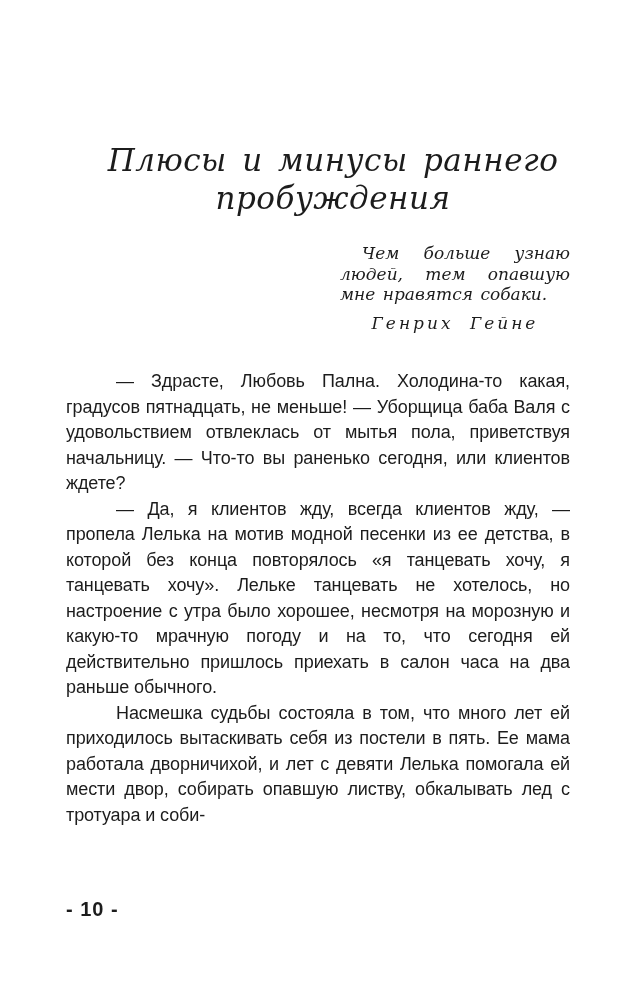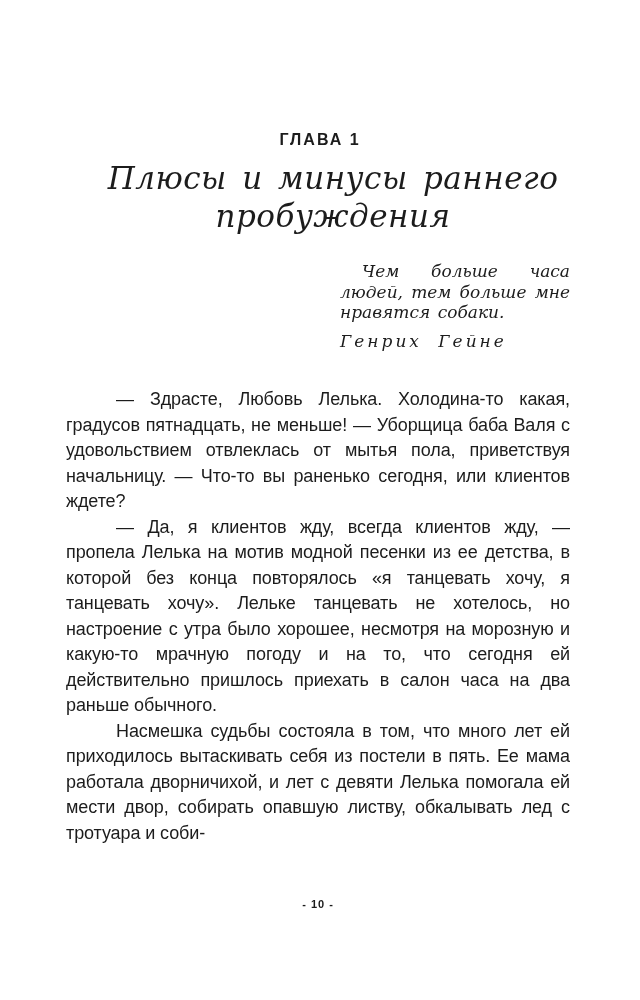--- a/index.html
+++ b/index.html
@@ -46,21 +46,21 @@
     font-size: 17px;
     line-height: 20.5px;
   }
   .epigraph-text {
     text-align: justify;
     text-indent: 22px;
     word-spacing: 2px;
   }
   .epigraph-attribution {
     margin-top: 8px;
-    text-align: left;
+    text-align: center;
     letter-spacing: 3px;
     word-spacing: 8px;
     white-space: nowrap;
   }
   .body-text {
     margin: 36px 70px 0 66px;
     height: 515px;
     overflow: hidden;
     font-size: 18px;
     line-height: 25.5px;
@@ -70,41 +70,40 @@
   }
   .body-text p {
     margin: 0;
     text-indent: 50px;
   }
   .page-number {
     position: absolute;
     top: 898px;
     left: 66px;
     right: 70px;
-    text-align: center;
-    font-size: 11px;
+    text-align: left;
+    font-size: 20px;
     font-weight: 700;
     letter-spacing: 1px;
   }
 </style>
 </head>
 <body>
 
 <div class="book-page">
 
-  <div class="chapter-heading">ГЛАВА 1</div>
 
   <div class="chapter-title">Плюсы и минусы раннего пробуждения</div>
 
   <div class="epigraph">
-    <div class="epigraph-text">Чем больше часа людей, тем больше мне нравятся собаки.</div>
+    <div class="epigraph-text">Чем больше узнаю людей, тем опавшую мне нравятся собаки.</div>
     <div class="epigraph-attribution">Генрих Гейне</div>
   </div>
 
   <div class="body-text">
-    <p>— Здрасте, Любовь Лелька. Холодина-то какая, градусов пятнадцать, не меньше! — Уборщица баба Валя с удовольствием отвлеклась от мытья пола, приветствуя начальницу. — Что-то вы раненько сегодня, или клиентов ждете?</p>
+    <p>— Здрасте, Любовь Пална. Холодина-то какая, градусов пятнадцать, не меньше! — Уборщица баба Валя с удовольствием отвлеклась от мытья пола, приветствуя начальницу. — Что-то вы раненько сегодня, или клиентов ждете?</p>
     <p>— Да, я клиентов жду, всегда клиентов жду, — пропела Лелька на мотив модной песенки из ее детства, в которой без конца повторялось «я танцевать хочу, я танцевать хочу». Лельке танцевать не хотелось, но настроение с утра было хорошее, несмотря на морозную и какую-то мрачную погоду и на то, что сегодня ей действительно пришлось приехать в салон часа на два раньше обычного.</p>
     <p>Насмешка судьбы состояла в том, что много лет ей приходилось вытаскивать себя из постели в пять. Ее мама работала дворничихой, и лет с девяти Лелька помогала ей мести двор, собирать опавшую листву, обкалывать лед с тротуара и соби-</p>
   </div>
 
   <div class="page-number">- 10 -</div>
 
 </div>
 
 </body></html>

